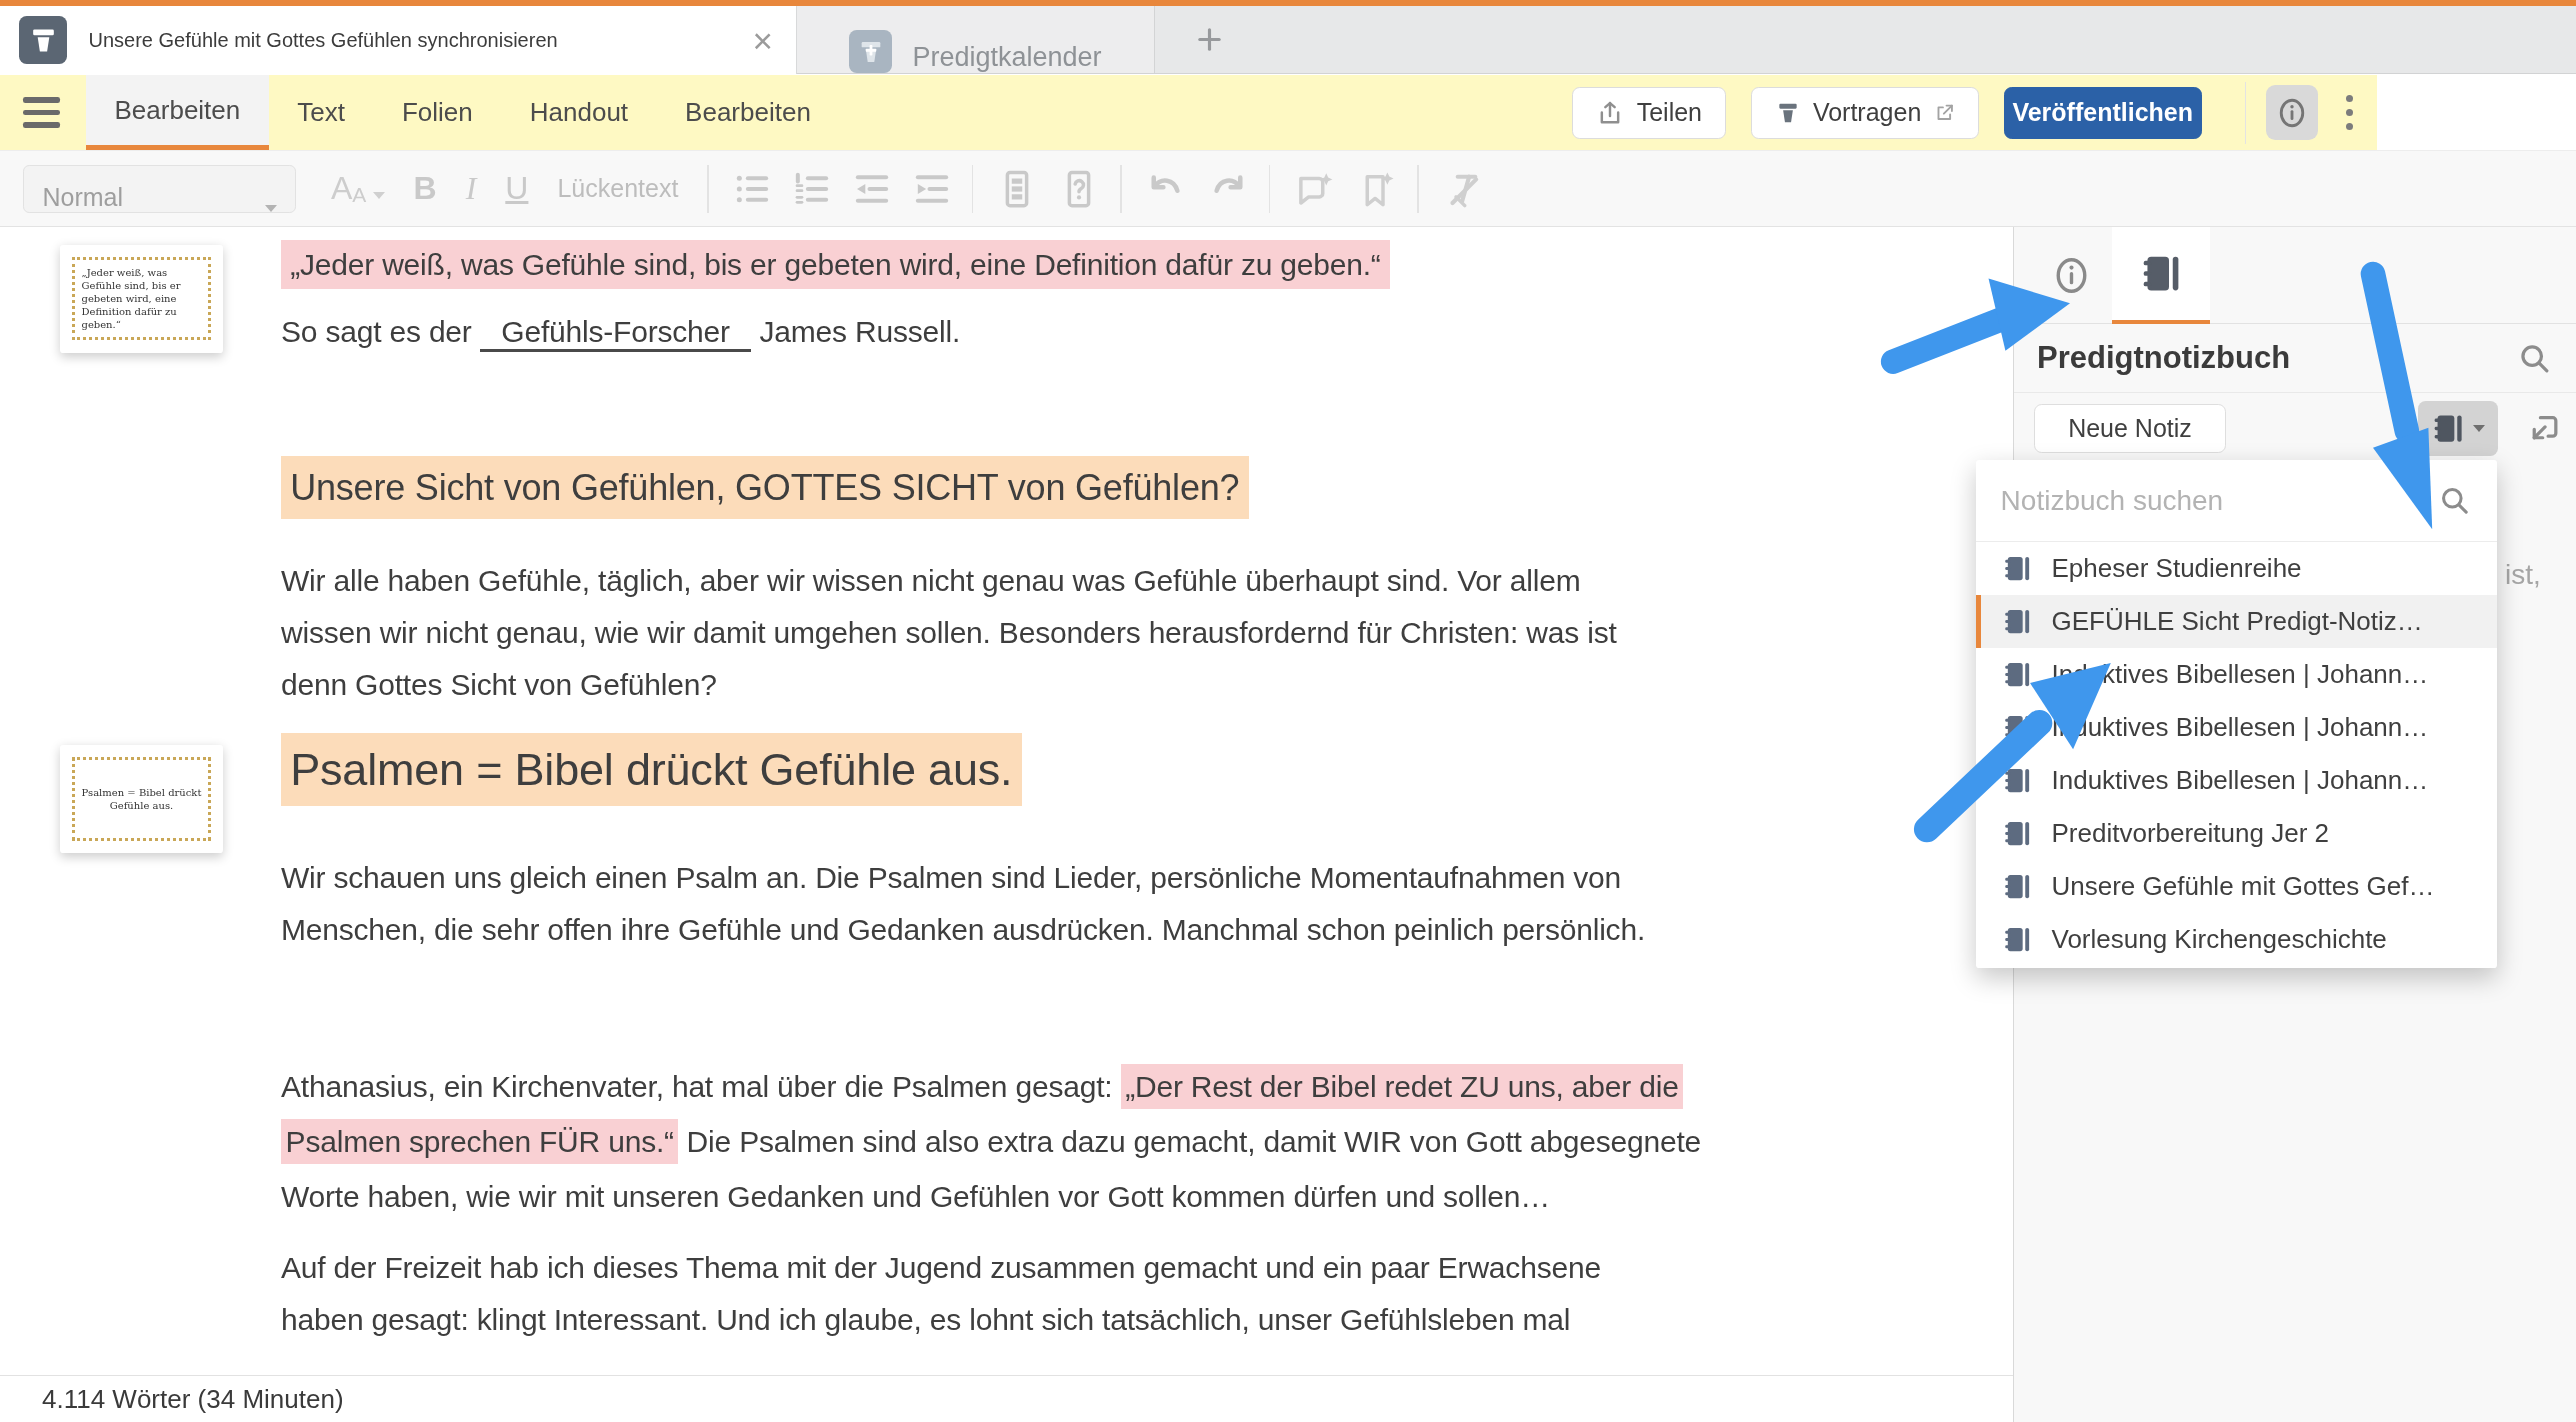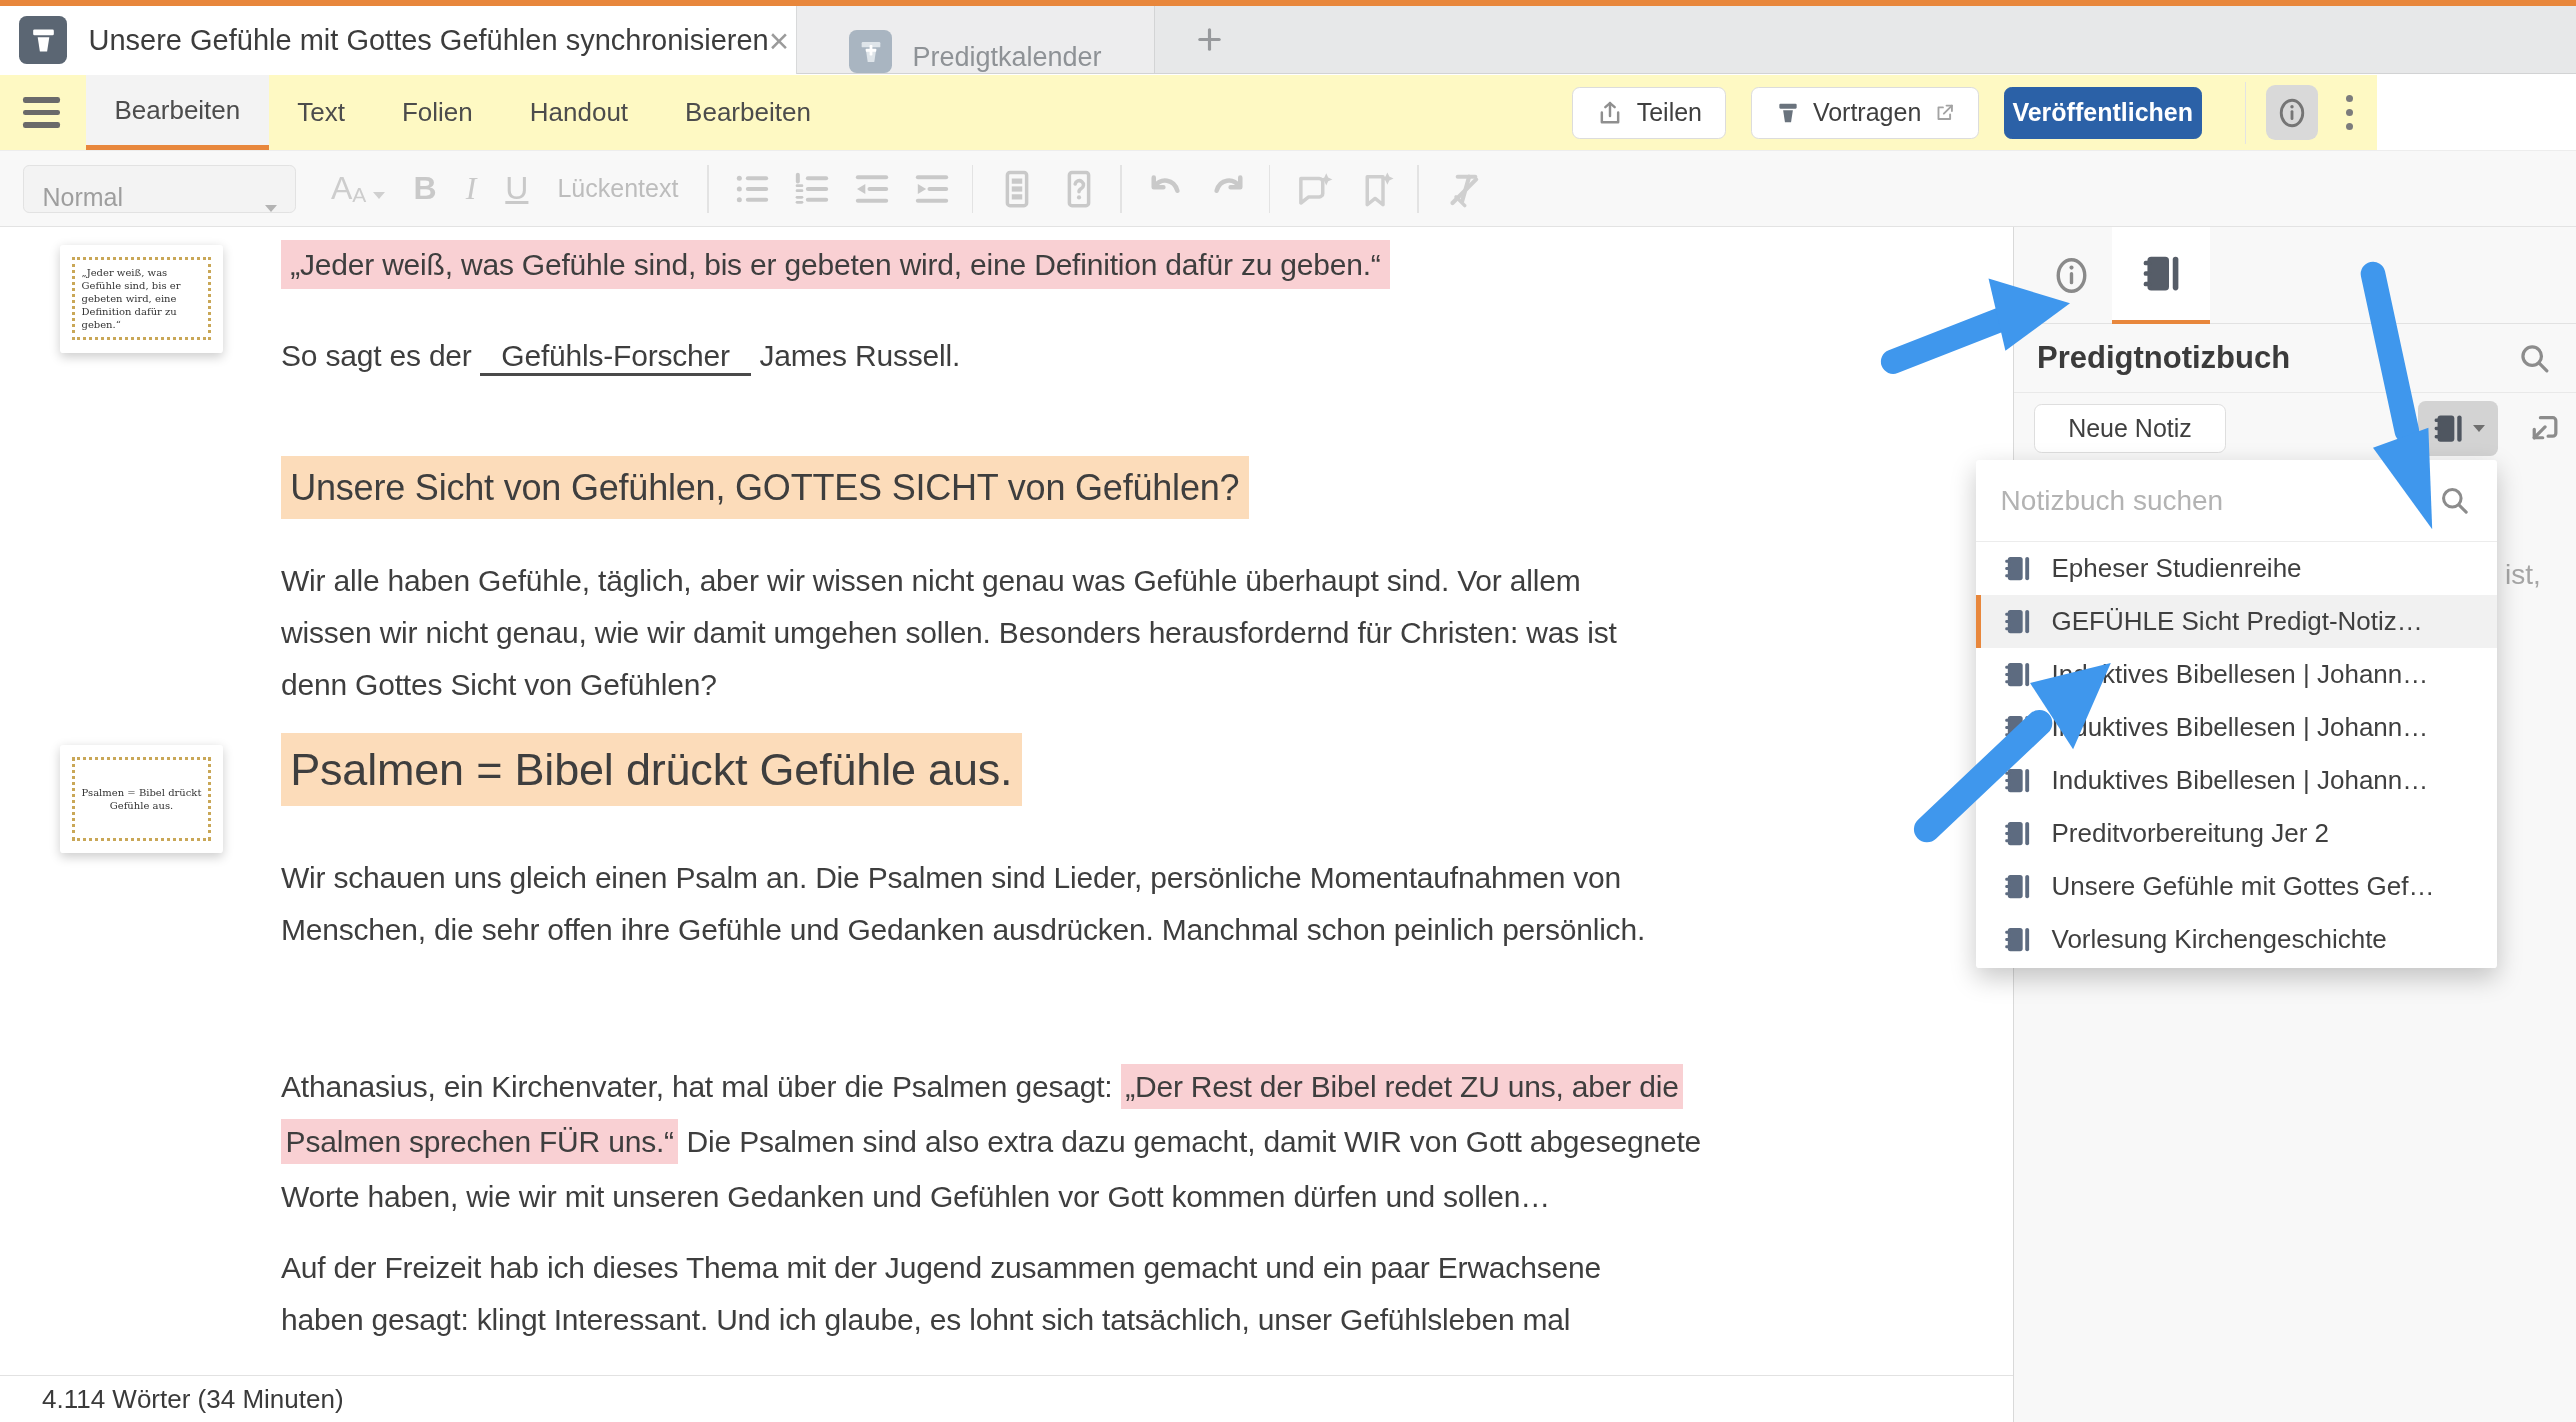--- a/index.html
+++ b/index.html
@@ -6,21 +6,21 @@
   html,body { width:2576px; height:1423px; }
   body { font-family:"Liberation Sans", sans-serif; background:#fff; position:relative; overflow:hidden; color:#3e3e3e; }
 
   
   .top-accent { position:absolute; left:0; top:0; width:2576px; height:6.2px; background:#e8873c; z-index:3; }
 
   
   .tabbar { position:absolute; left:0; top:6.2px; width:2576px; height:68px; background:#e7e8e9; border-bottom:1.5px solid #d2d3d4; }
   .tab-active { position:absolute; left:0; top:0; width:797px; height:68px; background:#fff; border-right:1.5px solid #d8d9da; display:flex; align-items:center; padding-left:19px; }
   .app-logo { width:48px; height:48px; border-radius:7.7px; background:#5b6673; display:flex; align-items:center; justify-content:center; flex:0 0 auto; }
-  .tab-title { font-size:29px; color:#3c3c3c; margin-left:21.5px; white-space:nowrap; }
+  .tab-title { font-size:20px; color:#3c3c3c; margin-left:21.5px; white-space:nowrap; }
   .tab-close { margin-left:auto; margin-right:23px; color:#9b9b9b; font-size:35px; line-height:35px; cursor:pointer; }
   .tab-inactive { position:absolute; left:797px; top:0; width:358px; height:67px; background:#ededee; border-right:1.5px solid #d3d4d5; display:flex; align-items:flex-end; justify-content:center; gap:20px; }
   .app-logo.light { background:#a9b5c1; width:43px; height:43px; position:relative; }
   .tab-inactive .tab-title { color:#8e9296; font-size:27px; margin-left:0; }
   .tab-new { position:absolute; left:1177px; top:0; width:65px; height:67px; display:flex; align-items:center; justify-content:center; }
 
   
   .menubar { position:absolute; left:0; top:75px; width:2377px; height:75px; background:#fef9c3; }
   .hamburger { position:absolute; left:23px; top:19px; width:38px; height:37px; display:flex; flex-direction:column; justify-content:center; gap:7px; cursor:pointer; }
   .hamburger i { display:block; width:37px; height:5.4px; border-radius:2.3px; background:#6a6a6a; }
@@ -338,21 +338,21 @@
   <div class="thumb thumb2">
     <div class="frame">
       <span class="t-text">Psalmen = Bibel drückt Gefühle aus.</span>
     </div>
   </div>
 
   <div class="doc">
     <div class="abs" style="top:21px;">
       <span class="hl-pink">„Jeder weiß, was Gefühle sind, bis er gebeten wird, eine Definition dafür zu geben.“</span>
     </div>
-    <div class="abs" style="top:112px;">
+    <div class="abs" style="top:88px;">
       <span>So sagt es der</span>
       <span class="blank-word">Gefühls-Forscher</span>
       <span>James Russell.</span>
     </div>
     <div class="abs" style="top:240px;">
       <span class="hl-peach h1-size">Unsere Sicht von Gefühlen, GOTTES SICHT von Gefühlen?</span>
     </div>
     <div class="abs" style="top:328px;">
       <span class="line">Wir alle haben Gefühle, täglich, aber wir wissen nicht genau was Gefühle überhaupt sind. Vor allem</span>
       <span class="line">wissen wir nicht genau, wie wir damit umgehen sollen. Besonders herausfordernd für Christen: was ist</span>

